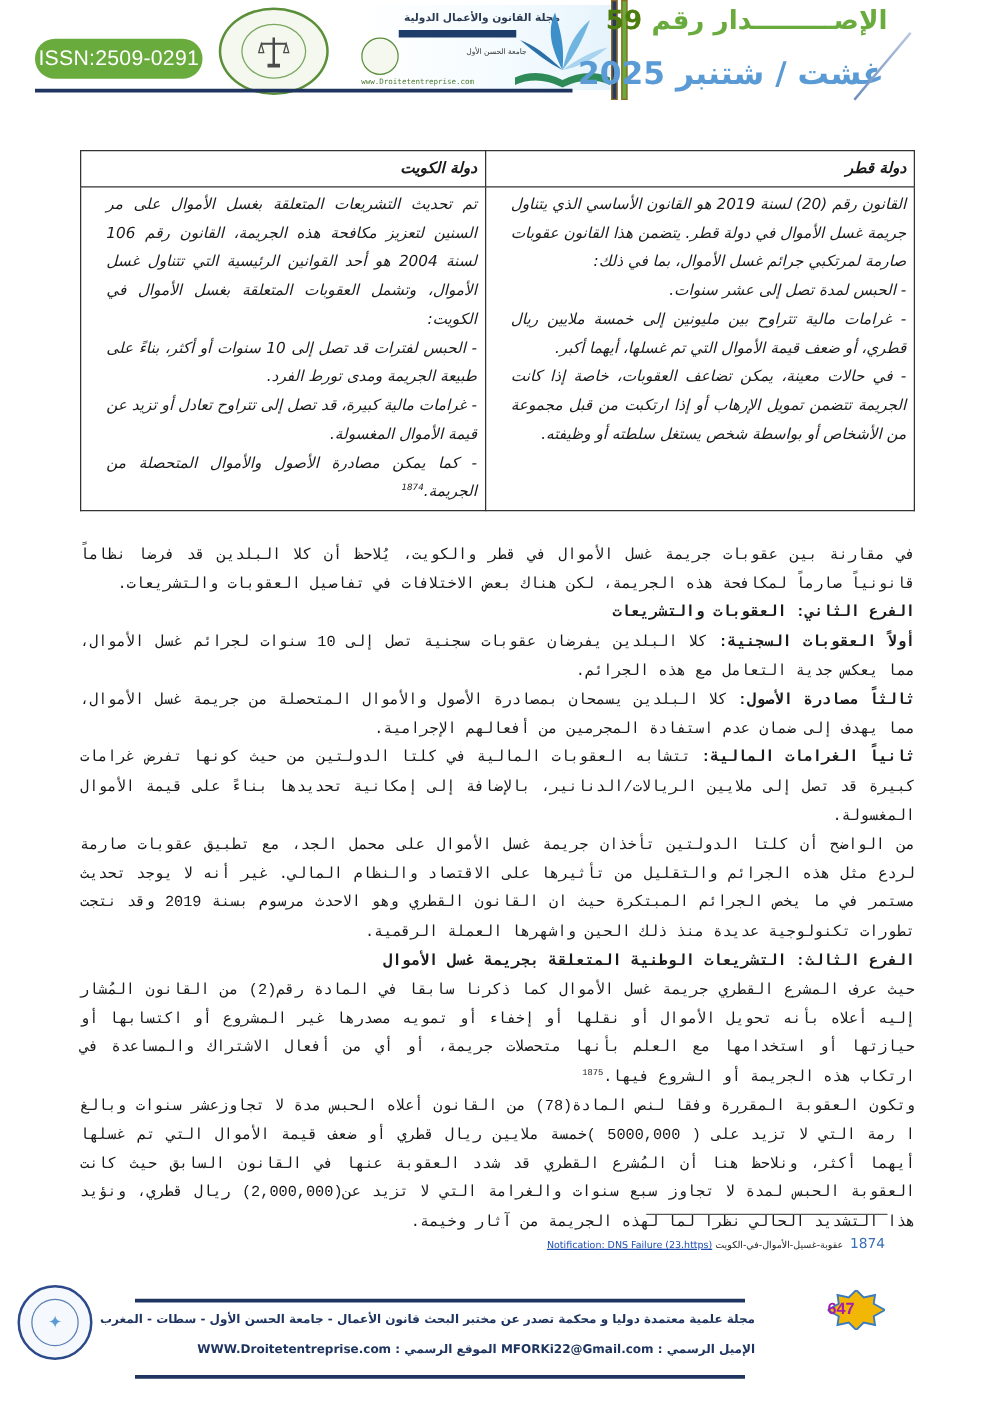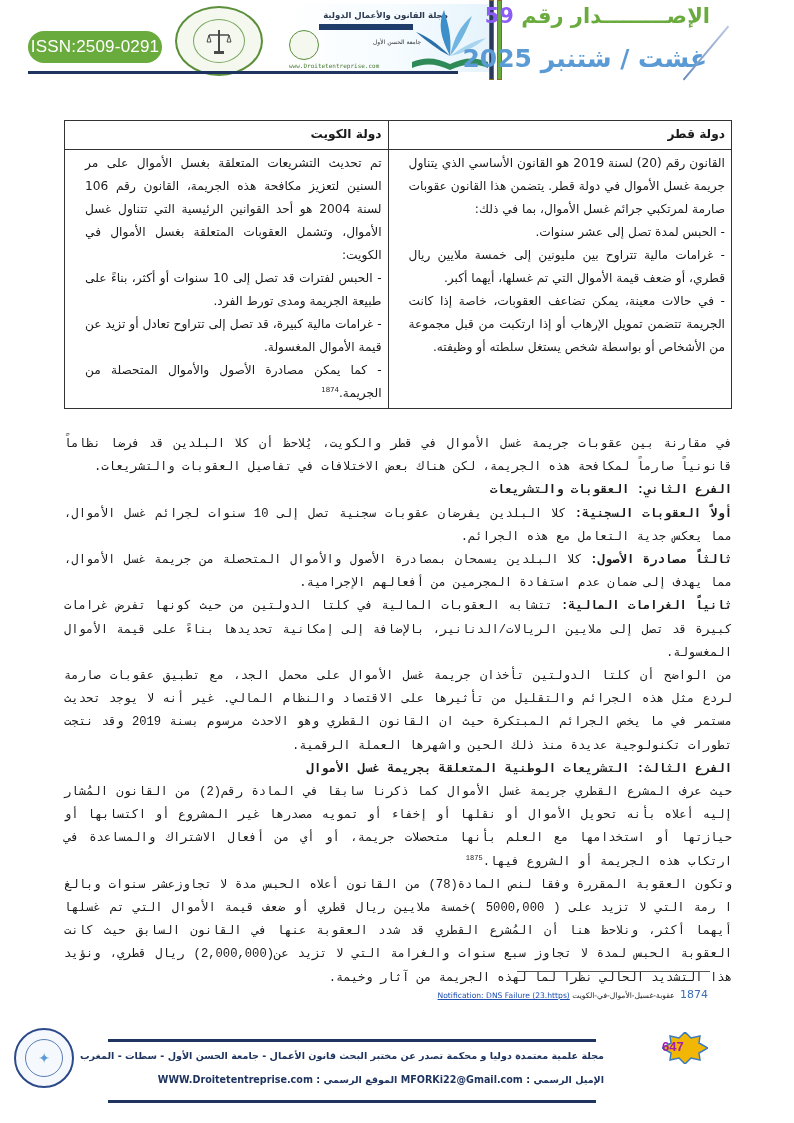--- a/index.html
+++ b/index.html
@@ -33,34 +33,34 @@
     .journal-banner .univ { position: absolute; left: 88px; top: 34px; font-size: 6px; color: #333; direction: rtl; }
     .journal-banner .url { position: absolute; left: 4px; top: 58px; font-size: 6px; color: #4a7a2f; font-family: "DejaVu Sans Mono", monospace; }
     .book-icon { position: absolute; left: 410px; top: 6px; width: 80px; height: 66px; }
     .header-rule { position: absolute; left: 28px; top: 71px; width: 430px; height: 3px; background: #1f3560; }
     .vbar1 { position: absolute; left: 489px; top: 0; width: 5px; height: 80px; background: #2a3a5c; border: 1px solid #8a6a20; }
     .vbar2 { position: absolute; left: 497px; top: 0; width: 5px; height: 80px; background: #6aab3e; border: 1px solid #8a6a20; }
     .issue-line {
       position: absolute; right: 84px; top: 4px; direction: rtl; white-space: nowrap;
       font-family: "DejaVu Sans", sans-serif; font-weight: bold; font-size: 21px; color: #6aab3e;
     }
-    .issue-line .num { color: #8b5cf6; }
+    .issue-line .num { color: #4d7c0f; }
     .date-line {
       position: absolute; right: 87px; top: 44px; direction: rtl; white-space: nowrap;
       font-family: "DejaVu Sans", sans-serif; font-weight: bold; font-size: 25px; color: #5b9bd5;
     }
     .diag-line { position: absolute; left: 705px; top: 18px; width: 2px; height: 70px; background: linear-gradient(#b8c8e0, #6b8bbd); transform: rotate(40deg); }
 
     
     .cmp-table {
       position: absolute; left: 64px; top: 120px; width: 668px;
       border-collapse: collapse; direction: rtl;
       font-family: "DejaVu Sans", sans-serif; font-size: 12.2px; line-height: 23px;
     }
-    .cmp-table th, .cmp-table td { border: 1px solid #333; vertical-align: top; padding: 2px 6px 3px 20px; text-align: justify; }
+    .cmp-table th, .cmp-table td { border: 1px solid #333; vertical-align: top; padding: 2px 6px 3px 20px; text-align: justify; font-style: italic; }
     .cmp-table th { font-weight: bold; text-align: right; height: 26px; padding-top: 2px; }
     .cmp-table th.col-qatar, .cmp-table td.col-qatar { width: 344px; border-radius: 10px; }
     .cmp-table th.col-kuwait, .cmp-table td.col-kuwait { width: 324px; }
     .cmp-table p { margin: 0; }
     .fnref { font-size: 7px; vertical-align: super; line-height: 0; }
 
     
     .body-text {
       position: absolute; left: 64px; top: 433px; width: 668px; direction: rtl;
       font-family: Liberation Mono, monospace; font-size: 12.2px; line-height: 23.2px; text-align: justify;

